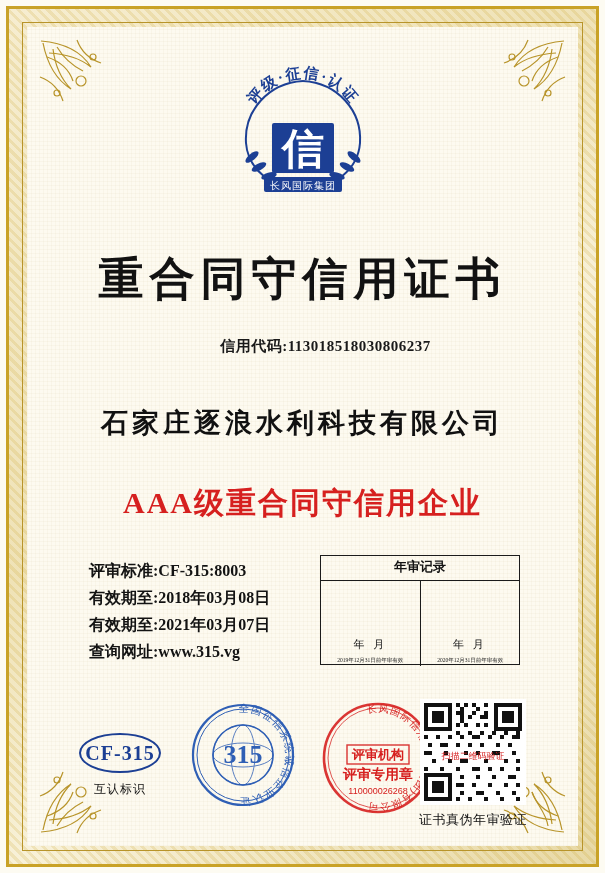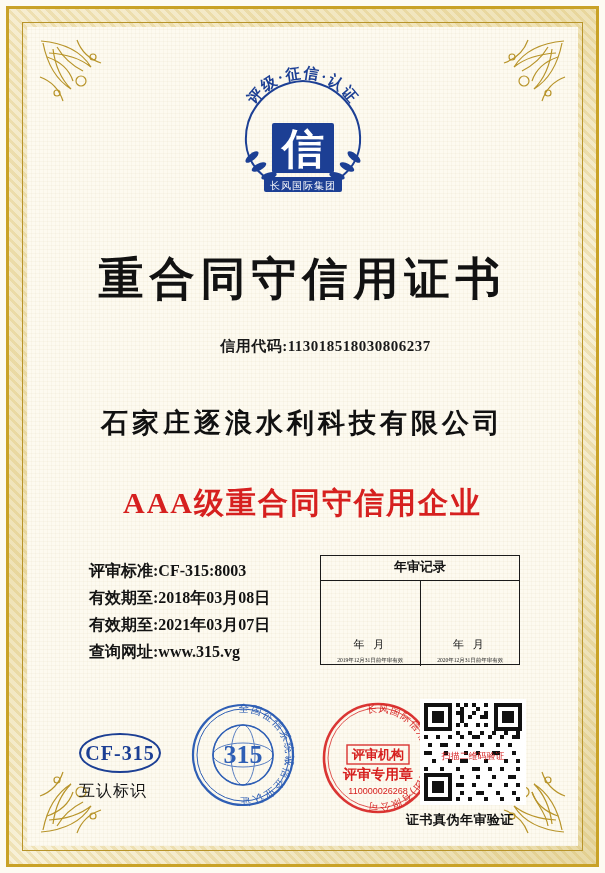--- a/index.html
+++ b/index.html
@@ -205,23 +205,23 @@
     align-items: center;
     justify-content: center;
     color: #1c3f94;
     font-family: "Liberation Serif", serif;
     font-weight: bold;
     font-size: 20px;
     letter-spacing: 1px;
   }
   .seal-cf .cap {
     margin-top: 8px;
-    text-align: left;
-    font-family: "Liberation Serif", serif;
-    font-size: 16px;
+    text-align: center;
+    font-family: "Liberation Serif", serif;
+    font-size: 12px;
     color: #131313;
     letter-spacing: 1px;
   }
 
   .seal-blue {
     position: absolute;
     left: 160px;
     top: 672px;
     width: 112px;
     height: 112px;
@@ -240,24 +240,24 @@
     top: 672px;
     width: 106px;
     height: 77px;
   }
   .qr canvas, .qr svg { display: block; }
   .qr-cap {
     position: absolute;
     right: 38px;
     top: 784px;
     width: 134px;
-    text-align: left;
+    text-align: center;
     font-family: "Liberation Serif", serif;
     font-size: 13px;
-    font-weight: bold;
+    font-weight: normal;
     color: #131313;
     letter-spacing: 0.5px;
   }
 </style>
 </head>
 <body>
 
 <div class="certificate">
 
   <div class="border-outer"></div>

